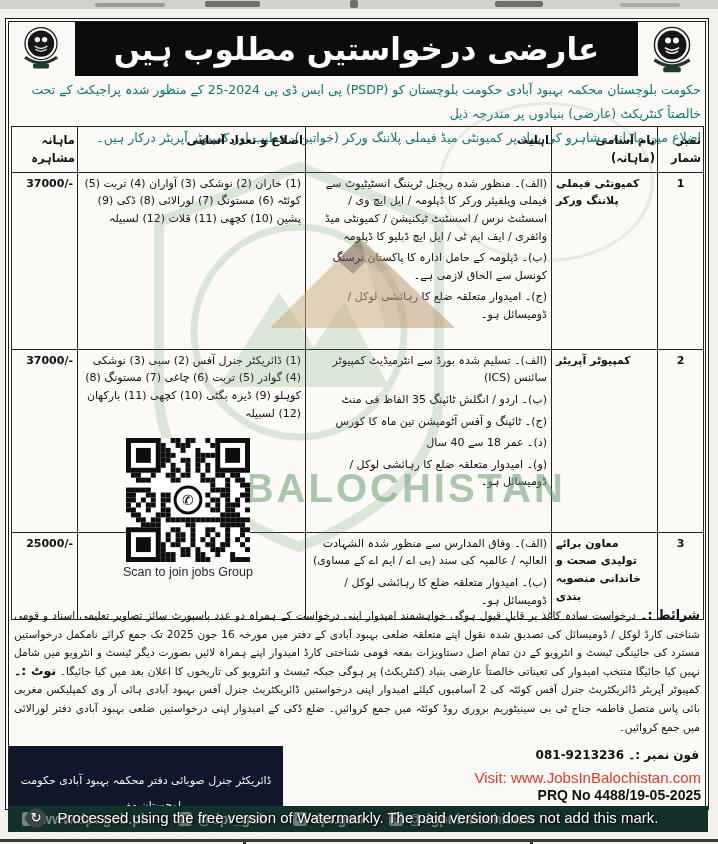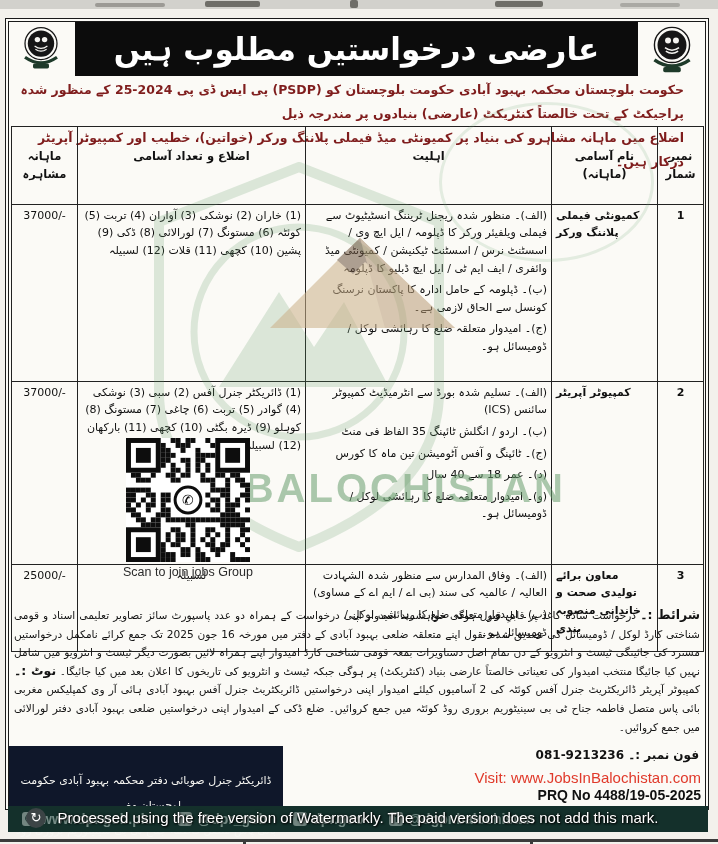--- a/index.html
+++ b/index.html
@@ -16,35 +16,35 @@
         border:4px double #1a1a1a; background:#fbfaf6;margin-top:8px; }
 
   
   .banner { position:absolute; left:66px; top:0; width:563px; height:54px;
             background:#0c0c0c; color:#fff; display:flex; align-items:center; justify-content:center;
             font-size:31px; font-weight:bold; direction:rtl; }
   .emblem { position:absolute; top:1px; }
   .emblem.left  { left:8px; }
   .emblem.right { right:6px; }
 
-  .intro { position:absolute; left:4px; right:21px; top:56px; direction:rtl;
-           text-align:right; font-size:12.5px; line-height:24px; color:#7f1d1d; font-weight:700; }
+  .intro { position:absolute; left:4px; right:4px; top:56px; direction:rtl;
+           text-align:right; font-size:12.5px; line-height:24px; color:#0f766e; font-weight:400; }
 
   
   table.jobs { position:absolute; left:2px; top:104px; width:692px; table-layout:fixed;
                border-collapse:collapse; direction:rtl; }
   table.jobs td, table.jobs th { border:1.5px solid #222; vertical-align:top;
                padding:2px 4px; font-size:11px; line-height:1.6; color:#111; }
-  table.jobs th { font-size:11.5px; font-weight:bold; text-align:center; padding:20px 2px; }
+  table.jobs th { font-size:11.5px; font-weight:bold; text-align:right; padding:4px 2px; }
   .r-head { height:28px; } .r1 { height:177px; } .r2 { height:183px; } .r3 { height:87px; }
   .cell-serial { text-align:center; font-weight:bold; font-size:13px; direction:ltr; }
   .cell-post   { text-align:left; font-weight:bold; font-size:11.5px; padding-top:5px; }
   .cell-elig div { margin-bottom:4px; text-align:right; }
   .cell-dist   { text-align:right; font-weight:500; }
-  .cell-salary { text-align:center; font-weight:normal; font-size:12px; }
+  .cell-salary { font-weight:bold; font-size:12px; }
   .ltr { direction:ltr; unicode-bidi:isolate; display:inline-block; }
 
   
   .qr-block { position:absolute; left:108px; top:416px; width:142px; text-align:center; z-index:6; }
   .qr-box { width:124px; height:124px; margin:0 auto; background:#fff; }
   .qr-caption { font-family:"Liberation Sans", sans-serif; font-size:12.5px; color:#2b2b2b; margin-top:3px; }
 
   
   .conditions { position:absolute; left:5px; right:5px; top:584px; direction:rtl;
                 text-align:justify; font-size:10.6px; line-height:18.6px; color:#141414; }

